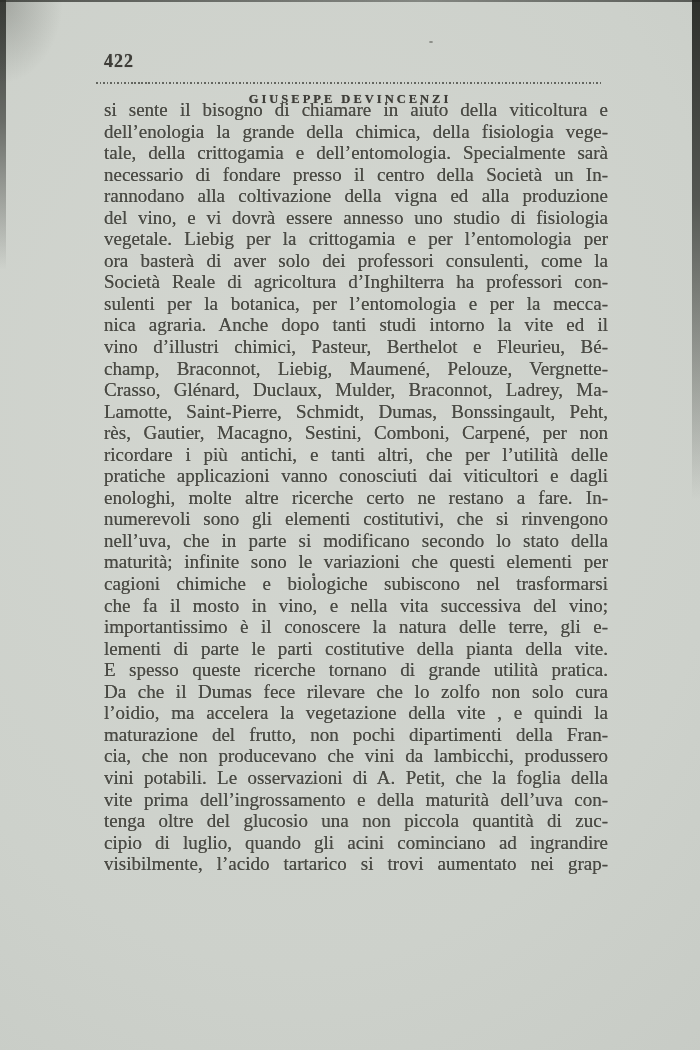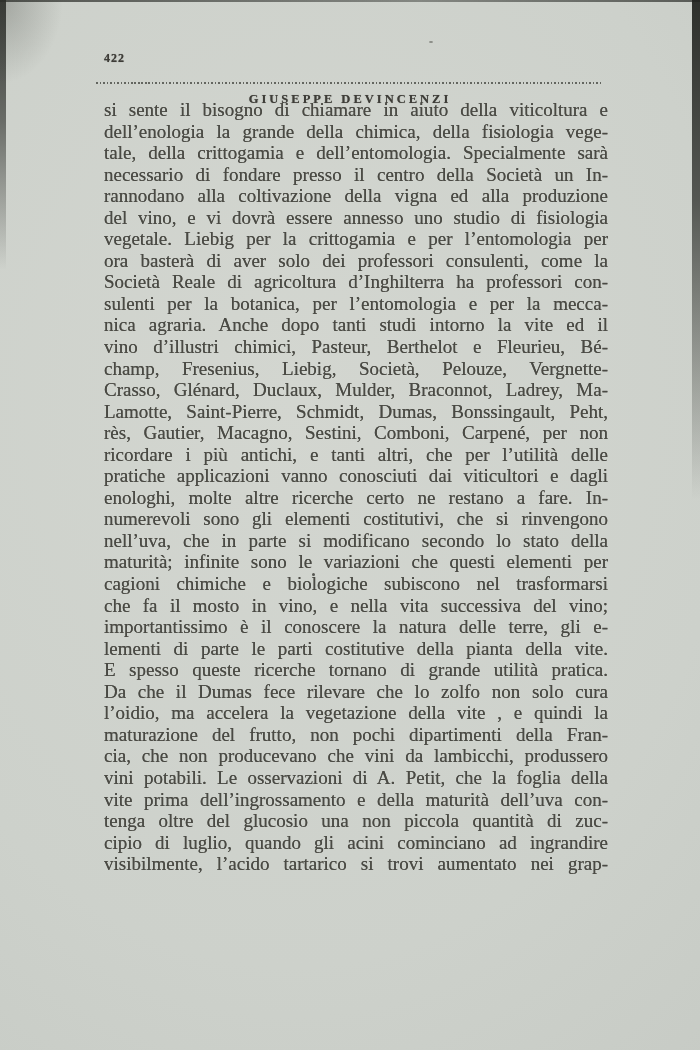--- a/index.html
+++ b/index.html
@@ -28,21 +28,21 @@
     position: absolute; right: 0; top: 0; width: 8px; height: 500px;
     background: linear-gradient(to bottom, rgba(33,35,31,0.92) 0%, rgba(33,35,31,0.7) 40%, rgba(33,35,31,0) 100%);
   }
   .corner-shade {
     position: absolute; left: 0; top: 0; width: 90px; height: 120px;
     background: radial-gradient(100% 100% at 0% 0%, rgba(60,62,56,0.30), rgba(60,62,56,0) 70%);
   }
   
   .page-number {
     position: absolute; left: 104px; top: 51px;
-    font-size: 12px; font-weight: bold; color: var(--header-ink, #3e3d38);
+    font-size: 18px; font-weight: bold; color: var(--header-ink, #3e3d38);
     letter-spacing: 1px;
     text-shadow: 0 0 0.7px rgba(62,61,56,0.8);
   }
   .running-title {
     position: absolute; left: 104px; top: 56px; width: 492px;
     text-align: center;
     font-size: 12.5px; font-weight: bold;
     letter-spacing: 3px;
     color: var(--header-ink, #3e3d38);
     text-shadow: 0 0 0.7px rgba(62,61,56,0.75);
@@ -102,21 +102,21 @@
       <div class="line">tale, della crittogamia e dell’entomologia. Specialmente sarà</div>
       <div class="line">necessario di fondare presso il centro della Società un In-</div>
       <div class="line">rannodano alla coltivazione della vigna ed alla produzione</div>
       <div class="line">del vino, e vi dovrà essere annesso uno studio di fisiologia</div>
       <div class="line">vegetale. Liebig per la crittogamia e per l’entomologia per</div>
       <div class="line">ora basterà di aver solo dei professori consulenti, come la</div>
       <div class="line">Società Reale di agricoltura d’Inghilterra ha professori con-</div>
       <div class="line">sulenti per la botanica, per l’entomologia e per la mecca-</div>
       <div class="line">nica agraria. Anche dopo tanti studi intorno la vite ed il</div>
       <div class="line">vino d’illustri chimici, Pasteur, Berthelot e Fleurieu, Bé-</div>
-      <div class="line">champ, Fresenius, Liebig, Società, Pelouze, Vergnette-</div>
+      <div class="line">champ, Braconnot, Liebig, Maumené, Pelouze, Vergnette-</div>
       <div class="line">Crasso, Glénard, Duclaux, Mulder, Braconnot, Ladrey, Ma-</div>
       <div class="line">Lamotte, Saint-Pierre, Schmidt, Dumas, Bonssingault, Peht,</div>
       <div class="line">rès, Gautier, Macagno, Sestini, Comboni, Carpené, per non</div>
       <div class="line">ricordare i più antichi, e tanti altri, che per l’utilità delle</div>
       <div class="line">pratiche applicazioni vanno conosciuti dai viticultori e dagli</div>
       <div class="line">enologhi, molte altre ricerche certo ne restano a fare. In-</div>
       <div class="line">numerevoli sono gli elementi costitutivi, che si rinvengono</div>
       <div class="line">nell’uva, che in parte si modificano secondo lo stato della</div>
       <div class="line">maturità; infinite sono le variazioni che questi elementi per</div>
       <div class="line">cagioni chimiche e biologiche subiscono nel trasformarsi</div>

